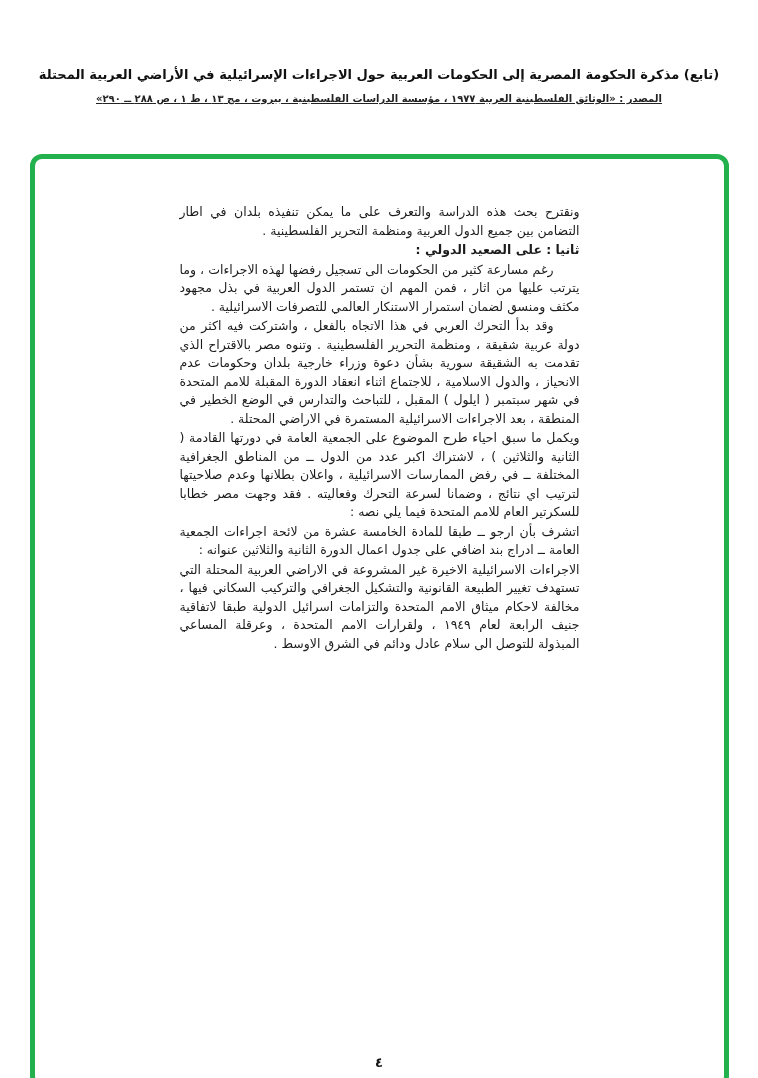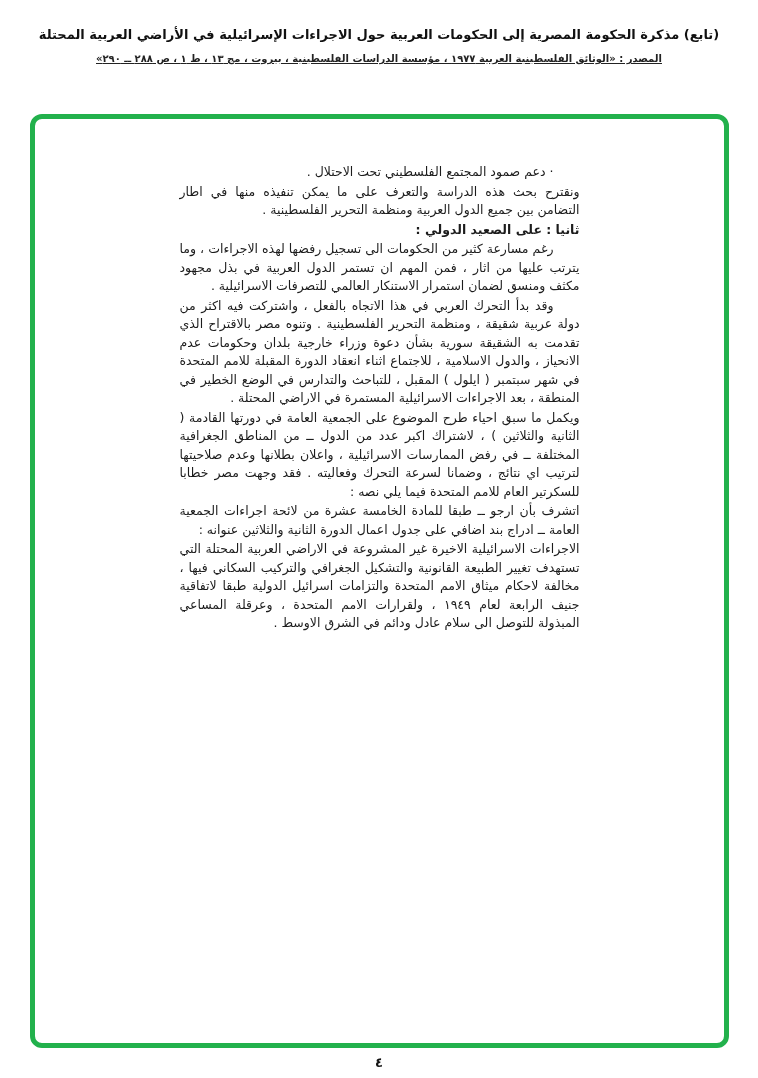--- a/index.html
+++ b/index.html
@@ -7,20 +7,21 @@
   body {
     width: 758px; height: 1078px;
     position: relative;
     font-family: "DejaVu Sans", sans-serif;
     overflow: hidden;
   }
   .page {
     position: absolute; inset: 0;
     background: #ffffff;
     direction: rtl;
+    margin-top: 40px;
   }
   .doc-header {
     position: absolute; top: 26px; left: 20px; right: 20px;
     text-align: center;
   }
   .doc-title {
     font-size: 13px; font-weight: bold; color: #111111;
     line-height: 18px;
   }
   .doc-source {
@@ -60,22 +61,21 @@
 
 <div class="page">
 
   <header class="doc-header">
     <div class="doc-title">(تابع) مذكرة الحكومة المصرية إلى الحكومات العربية حول الاجراءات الإسرائيلية في الأراضي العربية المحتلة</div>
     <div class="doc-source">المصدر : «الوثائق الفلسطينية العربية ١٩٧٧ ، مؤسسة الدراسات الفلسطينية ، بيروت ، مج ١٣ ، ط ١ ، ص ٢٨٨ ــ ٢٩٠»</div>
   </header>
 
   <div class="green-frame">
     <div class="text-column">
-      <p class="para indent">· دعم صمود المجتمع الفلسطيني تحت الاحتلال .</p>
-      <p class="para">ونقترح بحث هذه الدراسة والتعرف على ما يمكن تنفيذه منها في اطار التضامن بين جميع الدول العربية ومنظمة التحرير الفلسطينية .</p>
+      <p class="para">ونقترح بحث هذه الدراسة والتعرف على ما يمكن تنفيذه بلدان في اطار التضامن بين جميع الدول العربية ومنظمة التحرير الفلسطينية .</p>
       <p class="para heading">ثانيا : على الصعيد الدولي :</p>
       <p class="para indent">رغم مسارعة كثير من الحكومات الى تسجيل رفضها لهذه الاجراءات ، وما يترتب عليها من اثار ، فمن المهم ان تستمر الدول العربية في بذل مجهود مكثف ومنسق لضمان استمرار الاستنكار العالمي للتصرفات الاسرائيلية .</p>
       <p class="para indent">وقد بدأ التحرك العربي في هذا الاتجاه بالفعل ، واشتركت فيه اكثر من دولة عربية شقيقة ، ومنظمة التحرير الفلسطينية . وتنوه مصر بالاقتراح الذي تقدمت به الشقيقة سورية بشأن دعوة وزراء خارجية بلدان وحكومات عدم الانحياز ، والدول الاسلامية ، للاجتماع اثناء انعقاد الدورة المقبلة للامم المتحدة في شهر سبتمبر ( ايلول ) المقبل ، للتباحث والتدارس في الوضع الخطير في المنطقة ، بعد الاجراءات الاسرائيلية المستمرة في الاراضي المحتلة .</p>
       <p class="para">ويكمل ما سبق احياء طرح الموضوع على الجمعية العامة في دورتها القادمة ( الثانية والثلاثين ) ، لاشتراك اكبر عدد من الدول ــ من المناطق الجغرافية المختلفة ــ في رفض الممارسات الاسرائيلية ، واعلان بطلانها وعدم صلاحيتها لترتيب اي نتائج ، وضمانا لسرعة التحرك وفعاليته . فقد وجهت مصر خطابا للسكرتير العام للامم المتحدة فيما يلي نصه :</p>
       <p class="para">اتشرف بأن ارجو ــ طبقا للمادة الخامسة عشرة من لائحة اجراءات الجمعية العامة ــ ادراج بند اضافي على جدول اعمال الدورة الثانية والثلاثين عنوانه :</p>
       <p class="para">الاجراءات الاسرائيلية الاخيرة غير المشروعة في الاراضي العربية المحتلة التي تستهدف تغيير الطبيعة القانونية والتشكيل الجغرافي والتركيب السكاني فيها ، مخالفة لاحكام ميثاق الامم المتحدة والتزامات اسرائيل الدولية طبقا لاتفاقية جنيف الرابعة لعام ١٩٤٩ ، ولقرارات الامم المتحدة ، وعرقلة المساعي المبذولة للتوصل الى سلام عادل ودائم في الشرق الاوسط .</p>
     </div>
   </div>
 
   <div class="page-number">٤</div>

